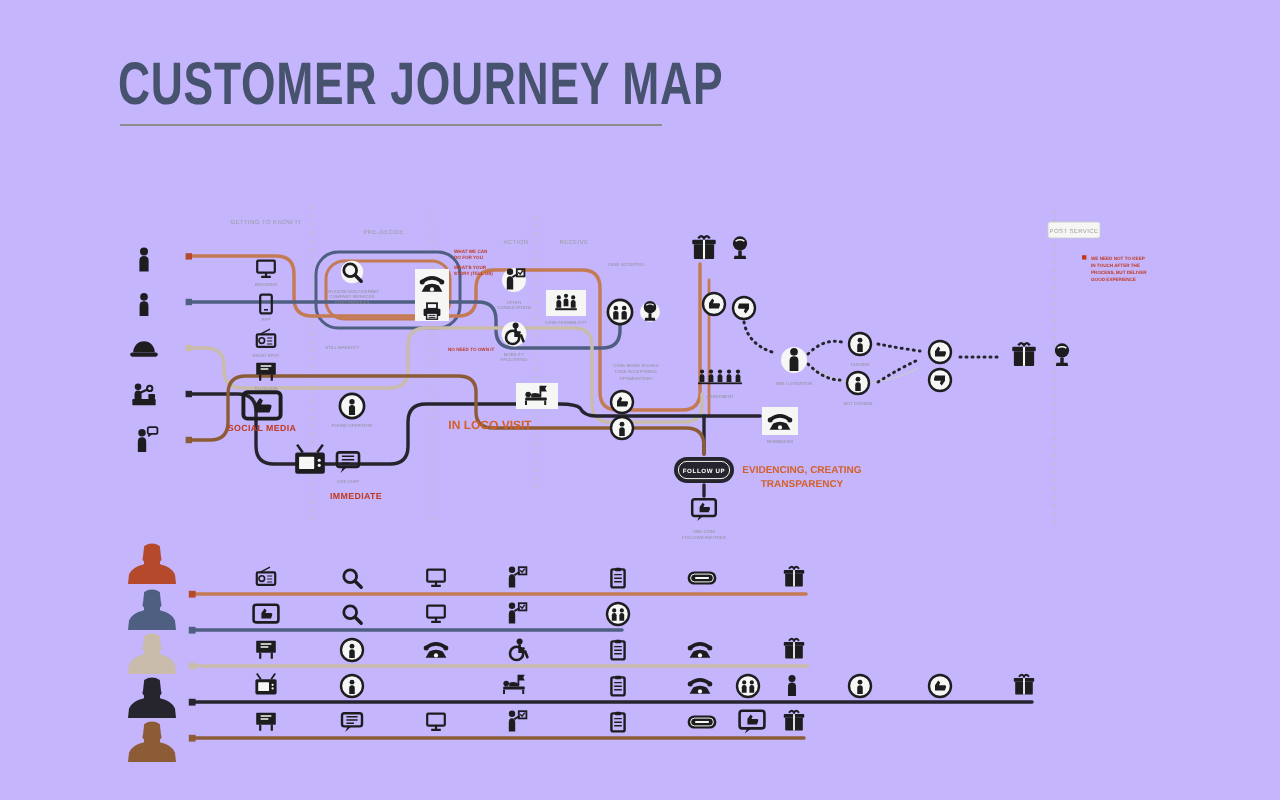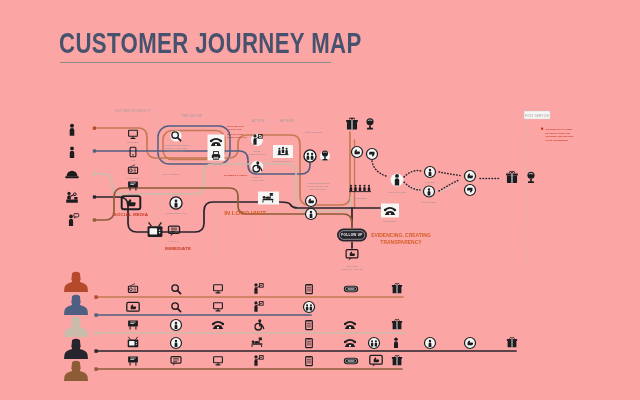--- a/index.html
+++ b/index.html
@@ -1,16 +1,16 @@
 <!DOCTYPE html>
 <html><head>
 <meta charset="utf-8">
 <style>
   html,body{margin:0;padding:0;background:#e9e9e7;}
-  .stage{position:relative;width:640px;height:400px;background:#fca5a5;overflow:hidden;
+  .stage{position:relative;width:640px;height:400px;background:#c4b5fd;overflow:hidden;
          font-family:"Liberation Sans", sans-serif;}
   .title{position:absolute;left:59px;top:26px;margin:0;font-size:30px;font-weight:bold;
          color:#47536e;letter-spacing:.5px;white-space:nowrap;
          transform:scaleX(.74);transform-origin:left center;}
   .underline{position:absolute;left:60px;top:62px;width:271px;height:1px;background:#8c8c8c;}
   svg{position:absolute;left:0;top:0;}
   text{font-family:"Liberation Sans", sans-serif;}
   .cap{font-size:2.2px;fill:#8f8f8f;text-anchor:middle;}
   .stg{font-size:3px;fill:#9c9c9c;text-anchor:middle;letter-spacing:.2px;}
   .red{font-size:2.3px;fill:#c0391f;font-weight:bold;text-anchor:start;}

